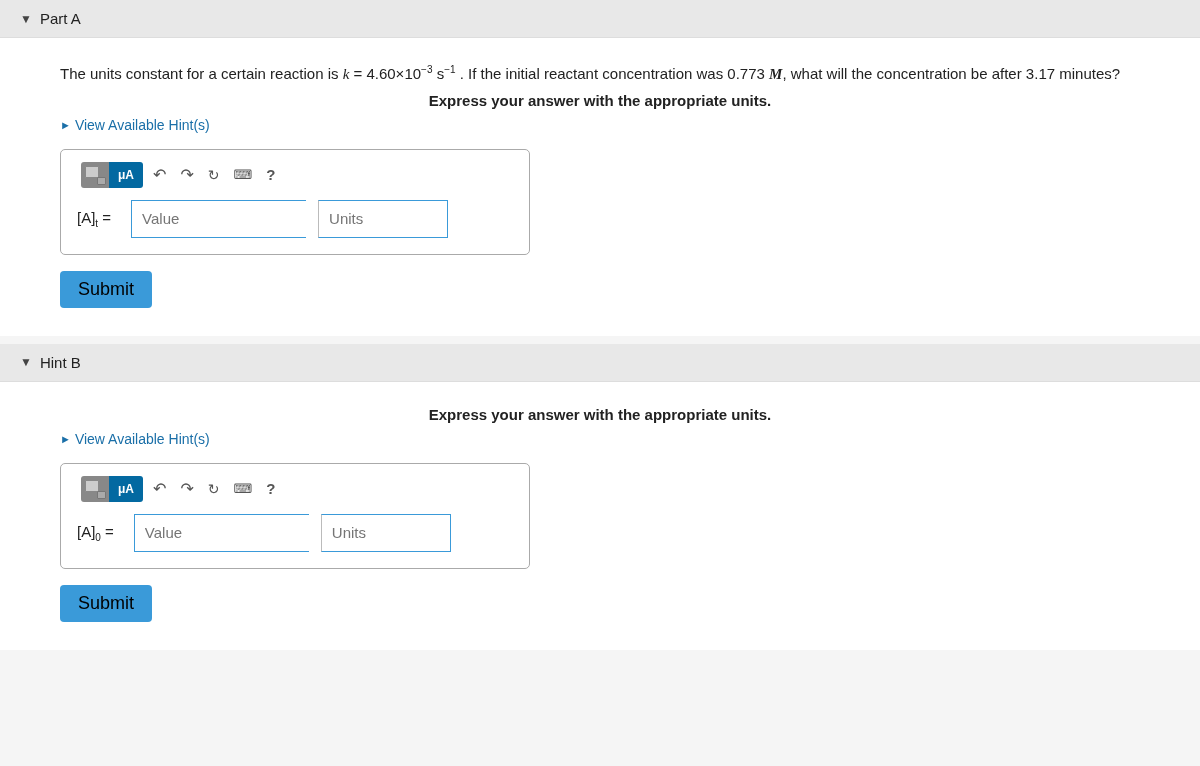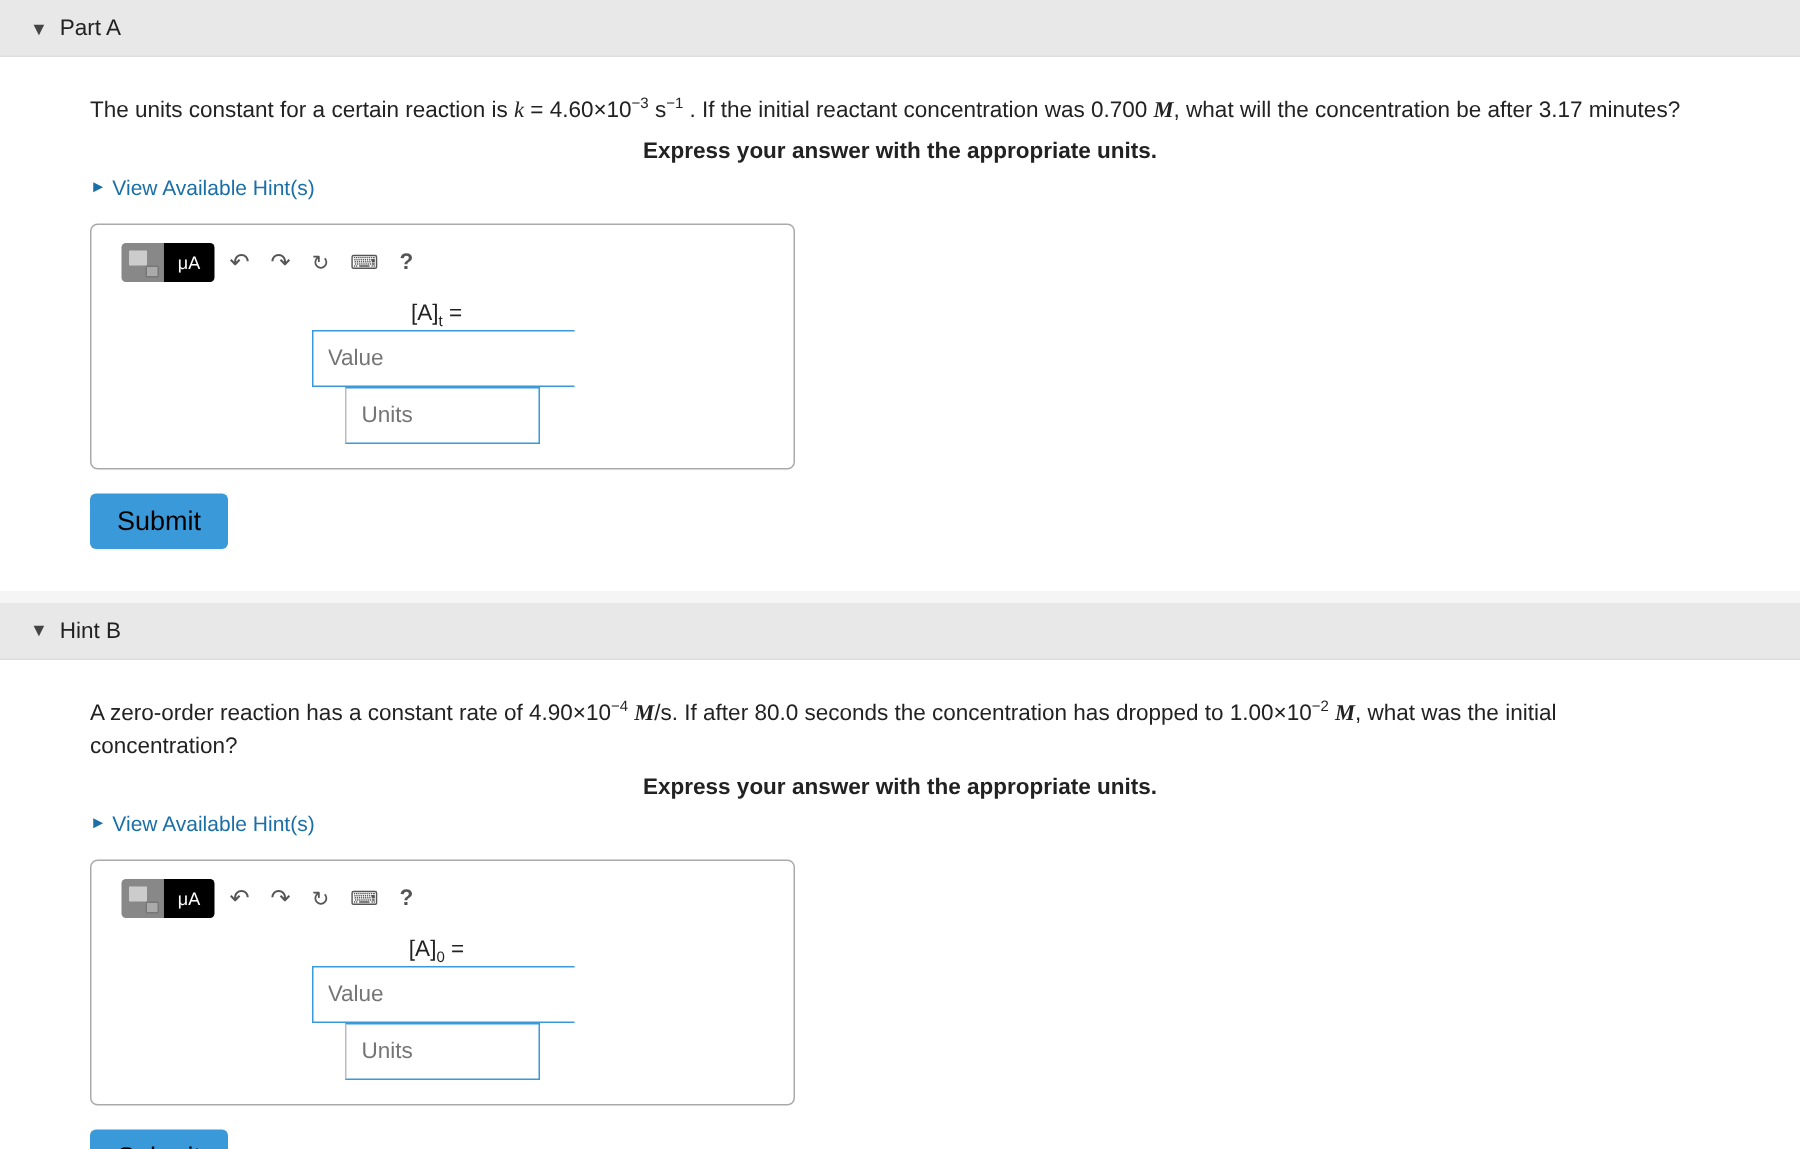--- a/index.html
+++ b/index.html
@@ -83,46 +83,45 @@
       background: #888;
       width: 28px;
       height: 26px;
       border-radius: 3px 0 0 3px;
       display: flex;
       align-items: center;
       justify-content: center;
       position: relative;
     }
     .icon-mu {
-      background: #000000;
+      background: #0369a1;
       width: 34px;
       height: 26px;
       border-radius: 0 3px 3px 0;
       display: flex;
       align-items: center;
       justify-content: center;
       color: #fff;
       font-size: 12px;
-      font-weight: normal;
+      font-weight: bold;
     }
     .toolbar-btn {
       background: none;
       border: none;
       cursor: pointer;
       font-size: 16px;
       color: #555;
       padding: 2px 4px;
       display: flex;
       align-items: center;
     }
     .input-row {
       display: flex;
       align-items: center;
-      gap: 0;
-      flex-direction: column;
+      gap: 12px;
     }
     .label-text {
       font-size: 15px;
       margin-right: 8px;
       white-space: nowrap;
     }
     .value-input {
       border: 1.5px solid #3a9ad9;
       border-right: none;
       height: 38px;
@@ -165,21 +164,21 @@
 
 <div class="page">
 
   <div class="part-section">
     <div class="part-header">
       <span class="arrow">▼</span>
       <span class="part-title">Part A</span>
     </div>
     <div class="part-body">
       <p class="question-text">
-        <span>The units constant for a certain reaction is </span><span class="math-italic">k</span><span> = 4.60×10<sup>−3</sup> s<sup>−1</sup></span><span> . If the initial reactant concentration was 0.700 </span><span class="math-bold-italic">M</span><span>, what will the concentration be after 3.17 minutes?</span>
+        <span>The units constant for a certain reaction is </span><span class="math-italic">k</span><span> = 4.60×10<sup>−3</sup> s<sup>−1</sup></span><span> . If the initial reactant concentration was 0.773 </span><span class="math-bold-italic">M</span><span>, what will the concentration be after 3.17 minutes?</span>
       </p>
       <p class="express-text">Express your answer with the appropriate units.</p>
       <div class="hint-link">
         <span class="hint-arrow">►</span>
         <span>View Available Hint(s)</span>
       </div>
 
       <div class="answer-box">
         
         <div class="toolbar">
@@ -212,23 +211,20 @@
       </div>
     </div>
   </div>
 
   <div class="part-section">
     <div class="part-header">
       <span class="arrow">▼</span>
       <span class="part-title">Hint B</span>
     </div>
     <div class="part-body">
-      <p class="question-text">
-        <span>A zero-order reaction has a constant rate of 4.90×10<sup>−4</sup> </span><span class="math-bold-italic">M</span><span>/s. If after 80.0 seconds the concentration has dropped to 1.00×10<sup>−2</sup> </span><span class="math-bold-italic">M</span><span>, what was the initial concentration?</span>
-      </p>
       <p class="express-text">Express your answer with the appropriate units.</p>
       <div class="hint-link">
         <span class="hint-arrow">►</span>
         <span>View Available Hint(s)</span>
       </div>
 
       <div class="answer-box">
         
         <div class="toolbar">
           <div class="toolbar-icon-group">

